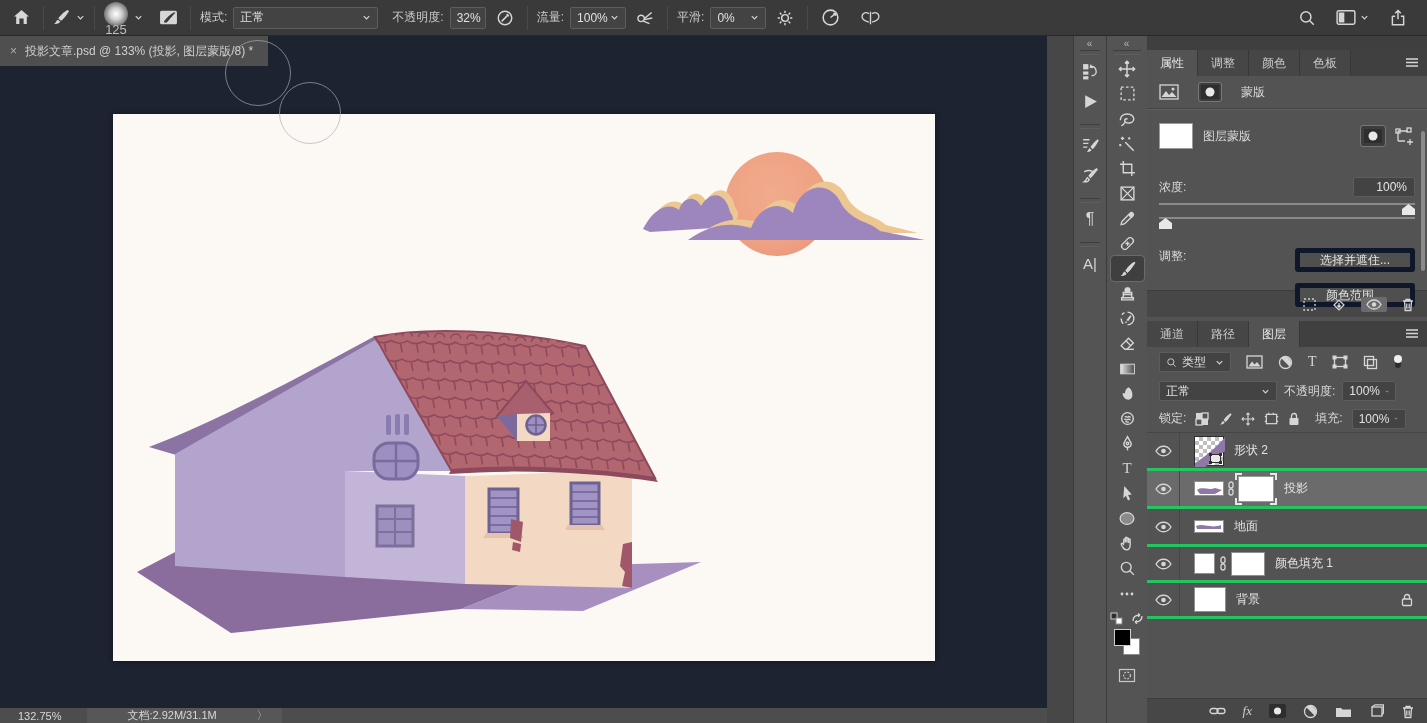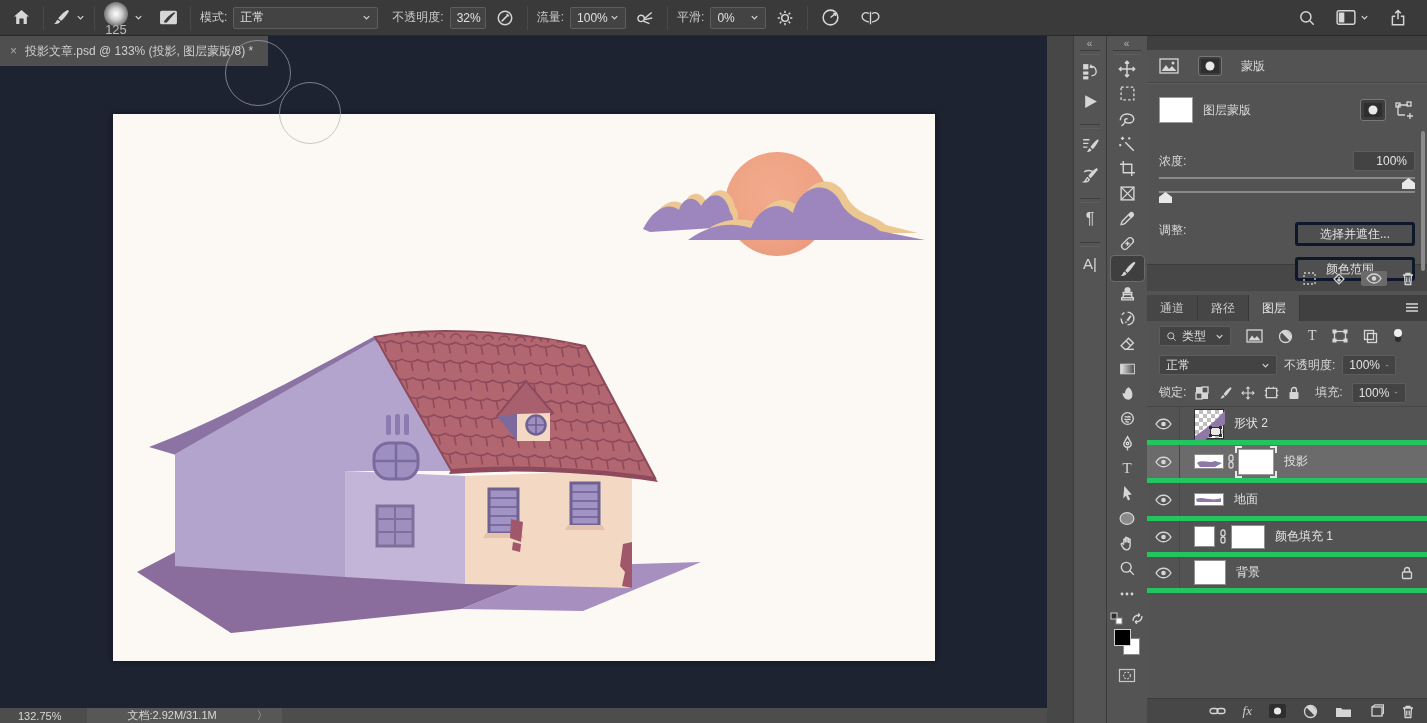--- a/index.html
+++ b/index.html
@@ -61,29 +61,29 @@
   .pmenu { position:absolute; right:8px; top:7px; }
   .prow { display:flex; align-items:center; padding:0 12px; }
   .hdiv { border-top:1px solid #464646; border-bottom:1px solid #5e5e5e; height:0; }
   .thumbbox { background:#fff; border:1px solid #9a9a9a; }
   .field { background:#434343; border:1px solid #5d5d5d; border-radius:2px; height:20px; display:flex;
     align-items:center; justify-content:flex-end; padding:0 7px; color:#e4e4e4; }
   .slider { position:relative; height:14px; }
   .slider .track { position:absolute; left:0; right:0; top:3px; height:2px; background:#8a8a8a; }
   .slider .knob { position:absolute; top:4px; width:13px; height:11px; background:#e8e8e8;
     clip-path:polygon(50% 0,100% 45%,100% 100%,0 100%,0 45%); }
-  .pbtn { background:#4f4f4f; border:3px solid #0f172a; border-radius:3px; height:24px;
+  .pbtn { background:#4f4f4f; border:5px solid #0f172a; border-radius:3px; height:24px;
     display:flex; align-items:center; justify-content:center; color:#e2e2e2; padding:0 14px; }
   .panel-footbar { background:#474747; border-top:1px solid #3c3c3c; display:flex; align-items:center;
     justify-content:flex-end; gap:14px; padding:0 12px; }
   .minisel { background:#434343; border:1px solid #5d5d5d; border-radius:2px; height:20px;
     display:flex; align-items:center; gap:5px; padding:0 6px; color:#e0e0e0; }
 
   
-  .lrow { display:flex; align-items:center; height:38px; border-bottom:5px solid #22c55e; position:relative; }
+  .lrow { display:flex; align-items:center; height:38px; border-bottom:3px solid #22c55e; position:relative; }
   .lrow.sel { background:#6b6b6b; }
   .eyecell { width:33px; display:flex; align-items:center; justify-content:center; align-self:stretch;
     border-right:1px solid #474747; }
   .lname { margin-left:10px; color:#e3e3e3; }
   .checker { background-image:linear-gradient(45deg,#bfbfbf 25%,transparent 25%,transparent 75%,#bfbfbf 75%),
     linear-gradient(45deg,#bfbfbf 25%,#ffffff 25%,#ffffff 75%,#bfbfbf 75%); background-size:8px 8px;
     background-position:0 0,4px 4px; }
   .maskthumb { position:relative; background:#fff; border:1px solid #9a9a9a; }
   .corner { position:absolute; width:7px; height:7px; border:2px solid #e8e8e8; }
   .c-tl { left:-4px; top:-4px; border-right:none; border-bottom:none; }
@@ -621,20 +621,31 @@
       <svg width="18" height="15" viewBox="0 0 18 15">
           <rect x="1.5" y="1.5" width="15" height="12" fill="none" stroke="#c9c9c9" stroke-width="1.2"></rect>
           <circle cx="9" cy="7.5" r="3.4" fill="none" stroke="#c9c9c9" stroke-width="1.2" stroke-dasharray="1.8 1.4"></circle>
         </svg>
     </div>
   </div>
 
   <div id="rightpanel" class="abs">
     <div style="height:14px; background:#3f3f3f;"></div>
 
+    <div class="ptabs">
+      <div class="ptab active">属性</div>
+      <div class="ptab">调整</div>
+      <div class="ptab">颜色</div>
+      <div class="ptab">色板</div>
+      <div class="pmenu">
+        <svg width="14" height="11" viewBox="0 0 14 11">
+            <path class="s" d="M1 2 H13 M1 5.5 H13 M1 9 H13"></path>
+          </svg>
+      </div>
+    </div>
 
     <div class="prow" style="height:32px; gap:20px;">
       <svg width="20" height="16" viewBox="0 0 20 16">
           <rect class="s" x="1" y="1" width="18" height="14"></rect>
           <path class="sf" d="M2.5 13 L7 7 L10 11 L13 8 L17.5 13 Z"></path>
           <circle class="sf" cx="14" cy="5" r="1.5"></circle>
         </svg>
       <svg width="22" height="18" viewBox="0 0 22 18" style="background:#3d3d3d; outline:1px solid #777; border-radius:2px;">
           <rect x="2" y="2" width="18" height="14" fill="#2e2e2e"></rect>
           <circle cx="11" cy="9" r="4.5" fill="#e8e8e8"></circle>

